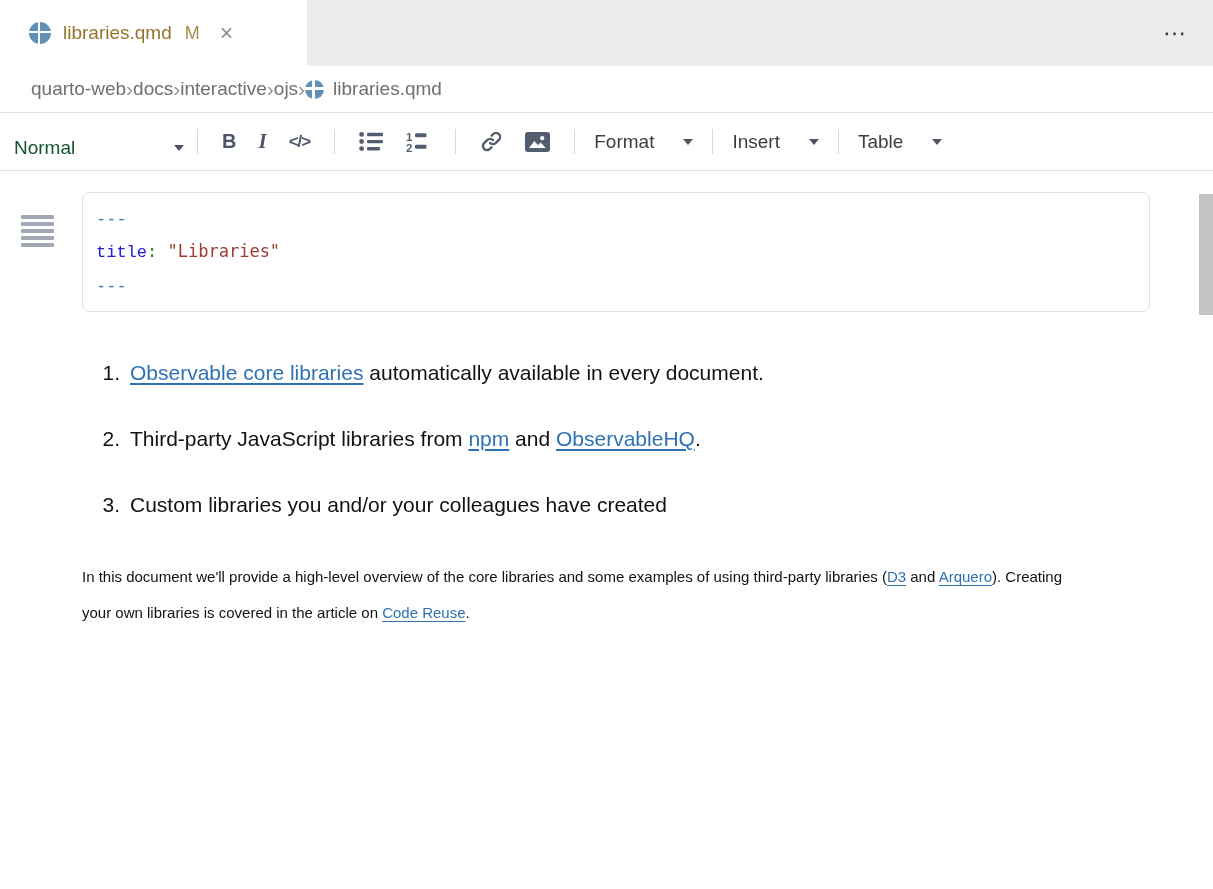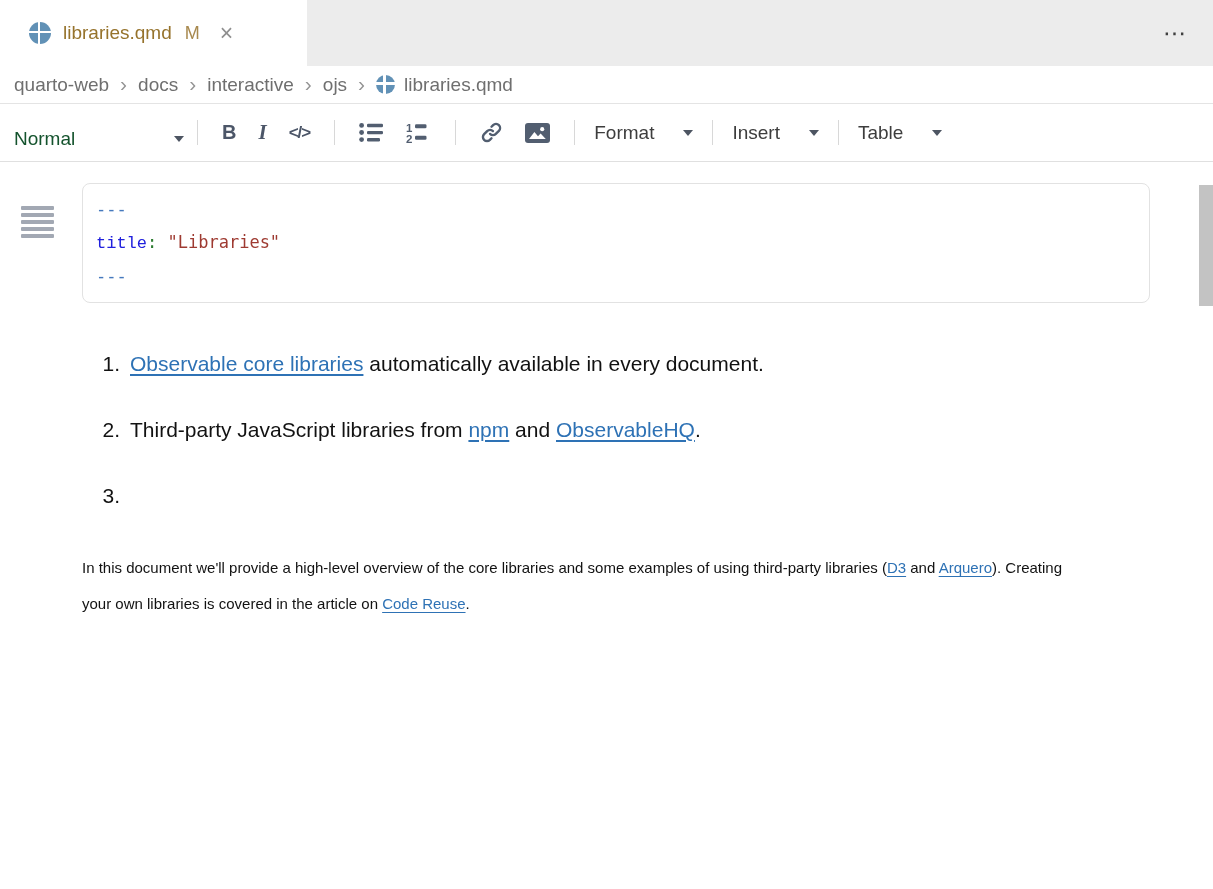--- a/index.html
+++ b/index.html
@@ -15,22 +15,22 @@
               linear-gradient(to right, transparent 0 39%, #fff 39% 51%, transparent 51% 100%),
               linear-gradient(to bottom, transparent 0 39%, #fff 39% 51%, transparent 51% 100%); }
   .q-icon.small { width:19px; height:19px; }
   .tab-title { font-size:19px; color:#96732c; }
   .tab-badge { font-size:18px; color:#a8894e; margin-left:1px; }
   .tab-close { font-size:23px; color:#8f8f8f; margin-left:8px; line-height:1; cursor:pointer; }
   .tab-overflow { position:absolute; right:26px; top:50%; transform:translateY(-50%);
                   font-size:23px; color:#3f3f3f; letter-spacing:1px; cursor:pointer; }
 
   
-  .breadcrumbs { height:38px; background:#fff; display:flex; align-items:center;
-                 padding-left:14px; gap:11px; border-bottom:1px solid #e4e4e4; }
+  .breadcrumbs { height:47px; background:#fff; display:flex; align-items:center;
+                 padding-left:31px; gap:0; border-bottom:1px solid #e4e4e4; }
   .crumb { font-size:19px; color:#6f6f6f; cursor:pointer; }
   .crumb-sep { font-size:21px; color:#949494; line-height:1; padding-bottom:2px; }
   .crumb-file { display:flex; align-items:center; gap:9px; }
 
   
   .toolbar { height:58px; background:#fff; display:flex; align-items:center;
              padding-left:14px; border-bottom:1px solid #e0e0e0; color:#525e70; }
   .tb-sep { width:1px; height:25px; background:#d8d8d8; margin:0 13px; flex:0 0 auto; }
   .tb-select { width:170px; display:flex; justify-content:space-between; align-items:center;
                font-size:19px; color:#14532d; cursor:pointer;margin-top:12px; }
@@ -185,17 +185,18 @@
     <div class="li-row">
       <span class="li-num">1.</span>
       <span><a class="doc-link">Observable core libraries</a><span> automatically available in every document.</span></span>
     </div>
     <div class="li-row">
       <span class="li-num">2.</span>
       <span><span>Third-party JavaScript libraries from </span><a class="doc-link">npm</a><span> and </span><a class="doc-link">ObservableHQ</a><span>.</span></span>
     </div>
     <div class="li-row">
       <span class="li-num">3.</span>
+      <span>Custom libraries you and/or your colleagues have created</span>
     </div>
   </div>
 
   <p class="doc-closing"><span>In this document we'll provide a high-level overview of the core libraries and some examples of using third-party libraries (</span><a class="doc-link">D3</a><span> and </span><a class="doc-link">Arquero</a><span>). Creating your own libraries is covered in the article on </span><a class="doc-link">Code Reuse</a><span>.</span></p>
 </div>
 
 </body></html>

